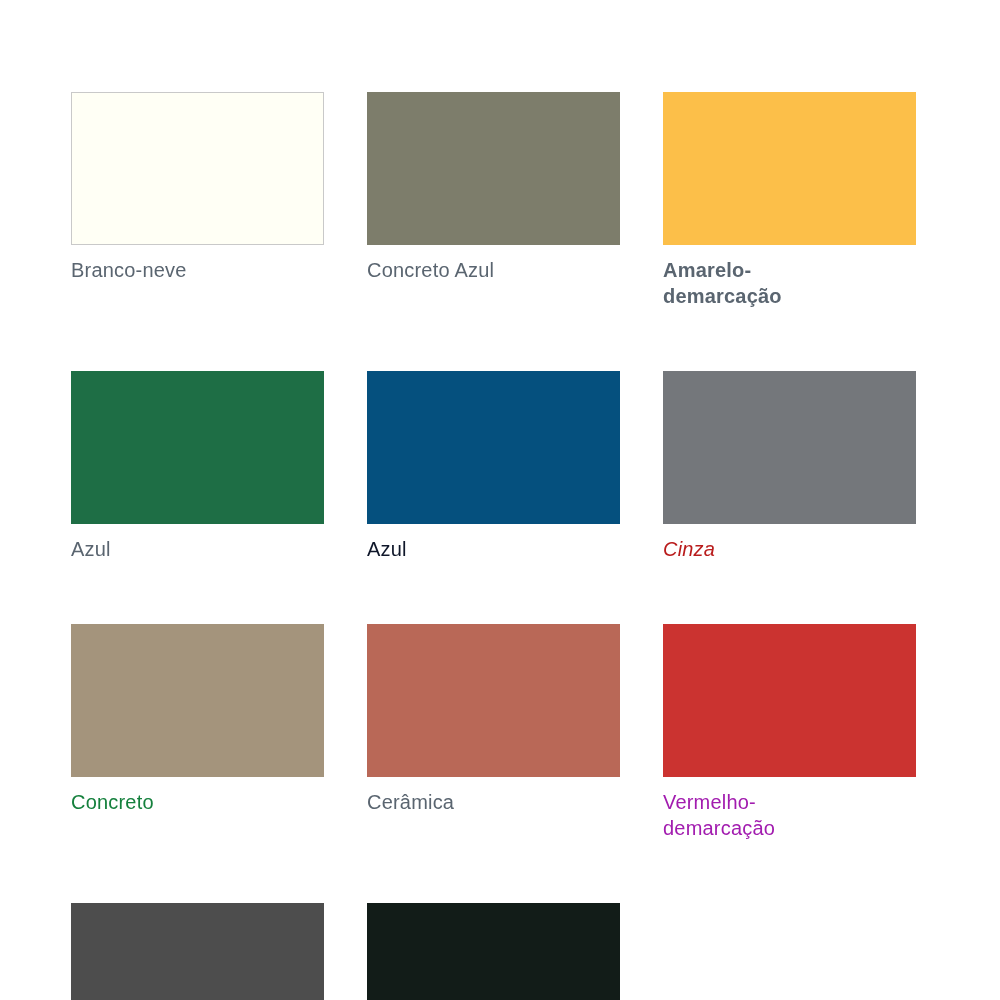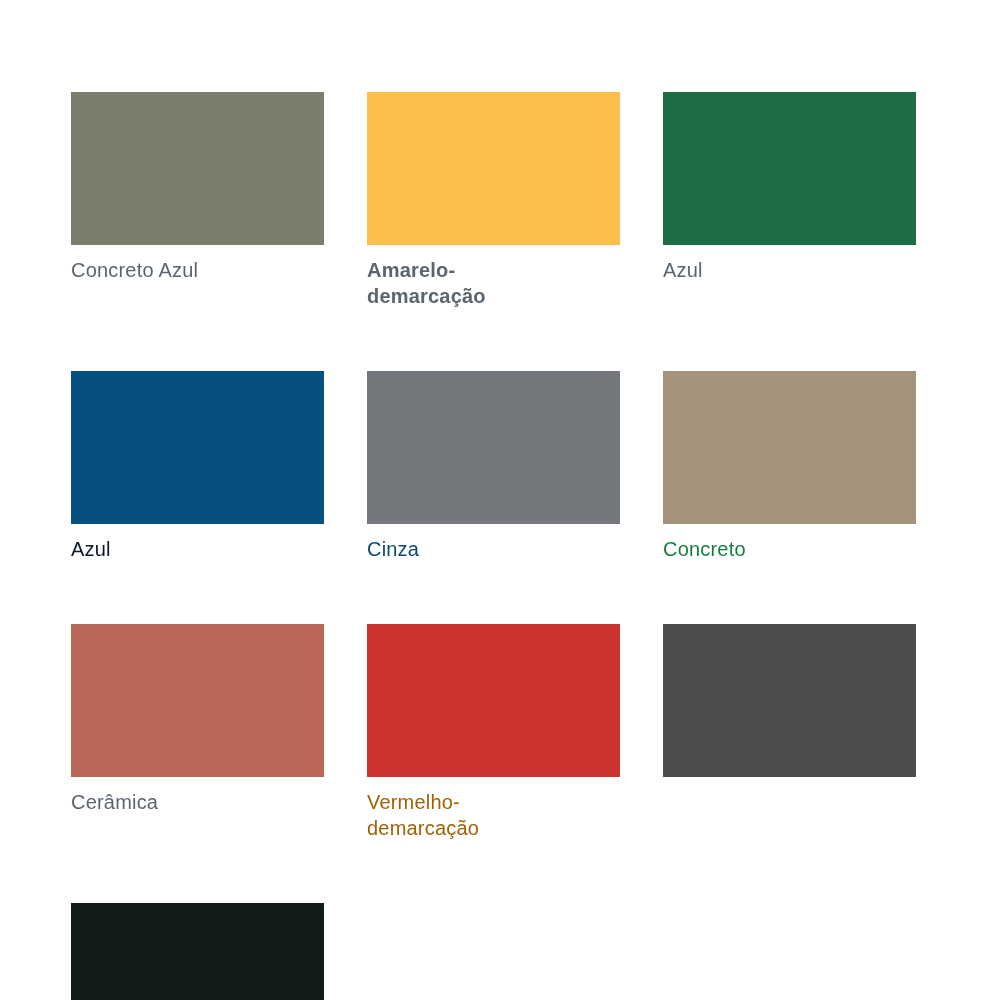--- a/index.html
+++ b/index.html
@@ -63,51 +63,55 @@
     white-space: pre-line;
     word-break: normal;
   }
 </style>
 </head>
 <body>
 
 <div id="palette-page" style="background-color: rgb(255, 255, 255);">
   <div id="swatch-grid">
       <div class="swatch-cell">
+        <div class="swatch-chip has-border" style="background-color: rgb(255, 255, 245); border-color: rgb(201, 201, 201);"></div>
+        <span class="swatch-label" style="color: rgb(90, 101, 112);">Branco-neve</span>
+      </div>
+      <div class="swatch-cell">
         <div class="swatch-chip" style="background-color: rgb(125, 125, 107);"></div>
         <span class="swatch-label" style="color: rgb(90, 101, 112);">Concreto Azul</span>
       </div>
       <div class="swatch-cell">
         <div class="swatch-chip" style="background-color: rgb(252, 191, 73);"></div>
         <span class="swatch-label" style="color: rgb(90, 101, 112); font-weight: bold;">Amarelo-
 demarcação</span>
       </div>
       <div class="swatch-cell">
         <div class="swatch-chip" style="background-color: rgb(30, 110, 69);"></div>
         <span class="swatch-label" style="color: rgb(90, 101, 112);">Azul</span>
       </div>
       <div class="swatch-cell">
         <div class="swatch-chip" style="background-color: rgb(5, 80, 126);"></div>
         <span class="swatch-label" style="color: #0f172a;">Azul</span>
       </div>
       <div class="swatch-cell">
         <div class="swatch-chip" style="background-color: rgb(116, 119, 123);"></div>
-        <span class="swatch-label" style="color: #0c4a6e;">Cinza</span>
+        <span class="swatch-label" style="color: #b91c1c; font-style: italic;">Cinza</span>
       </div>
       <div class="swatch-cell">
         <div class="swatch-chip" style="background-color: rgb(164, 148, 124);"></div>
         <span class="swatch-label" style="color: #15803d;">Concreto</span>
       </div>
       <div class="swatch-cell">
         <div class="swatch-chip" style="background-color: rgb(185, 104, 87);"></div>
         <span class="swatch-label" style="color: rgb(90, 101, 112);">Cerâmica</span>
       </div>
       <div class="swatch-cell">
         <div class="swatch-chip" style="background-color: rgb(203, 51, 48);"></div>
-        <span class="swatch-label" style="color: #a16207;">Vermelho-
+        <span class="swatch-label" style="color: #a21caf;">Vermelho-
 demarcação</span>
       </div>
       <div class="swatch-cell">
         <div class="swatch-chip" style="background-color: rgb(77, 77, 77);"></div>
       </div>
       <div class="swatch-cell">
         <div class="swatch-chip" style="background-color: rgb(18, 28, 24);"></div>
       </div>
     </div>
 </div>

